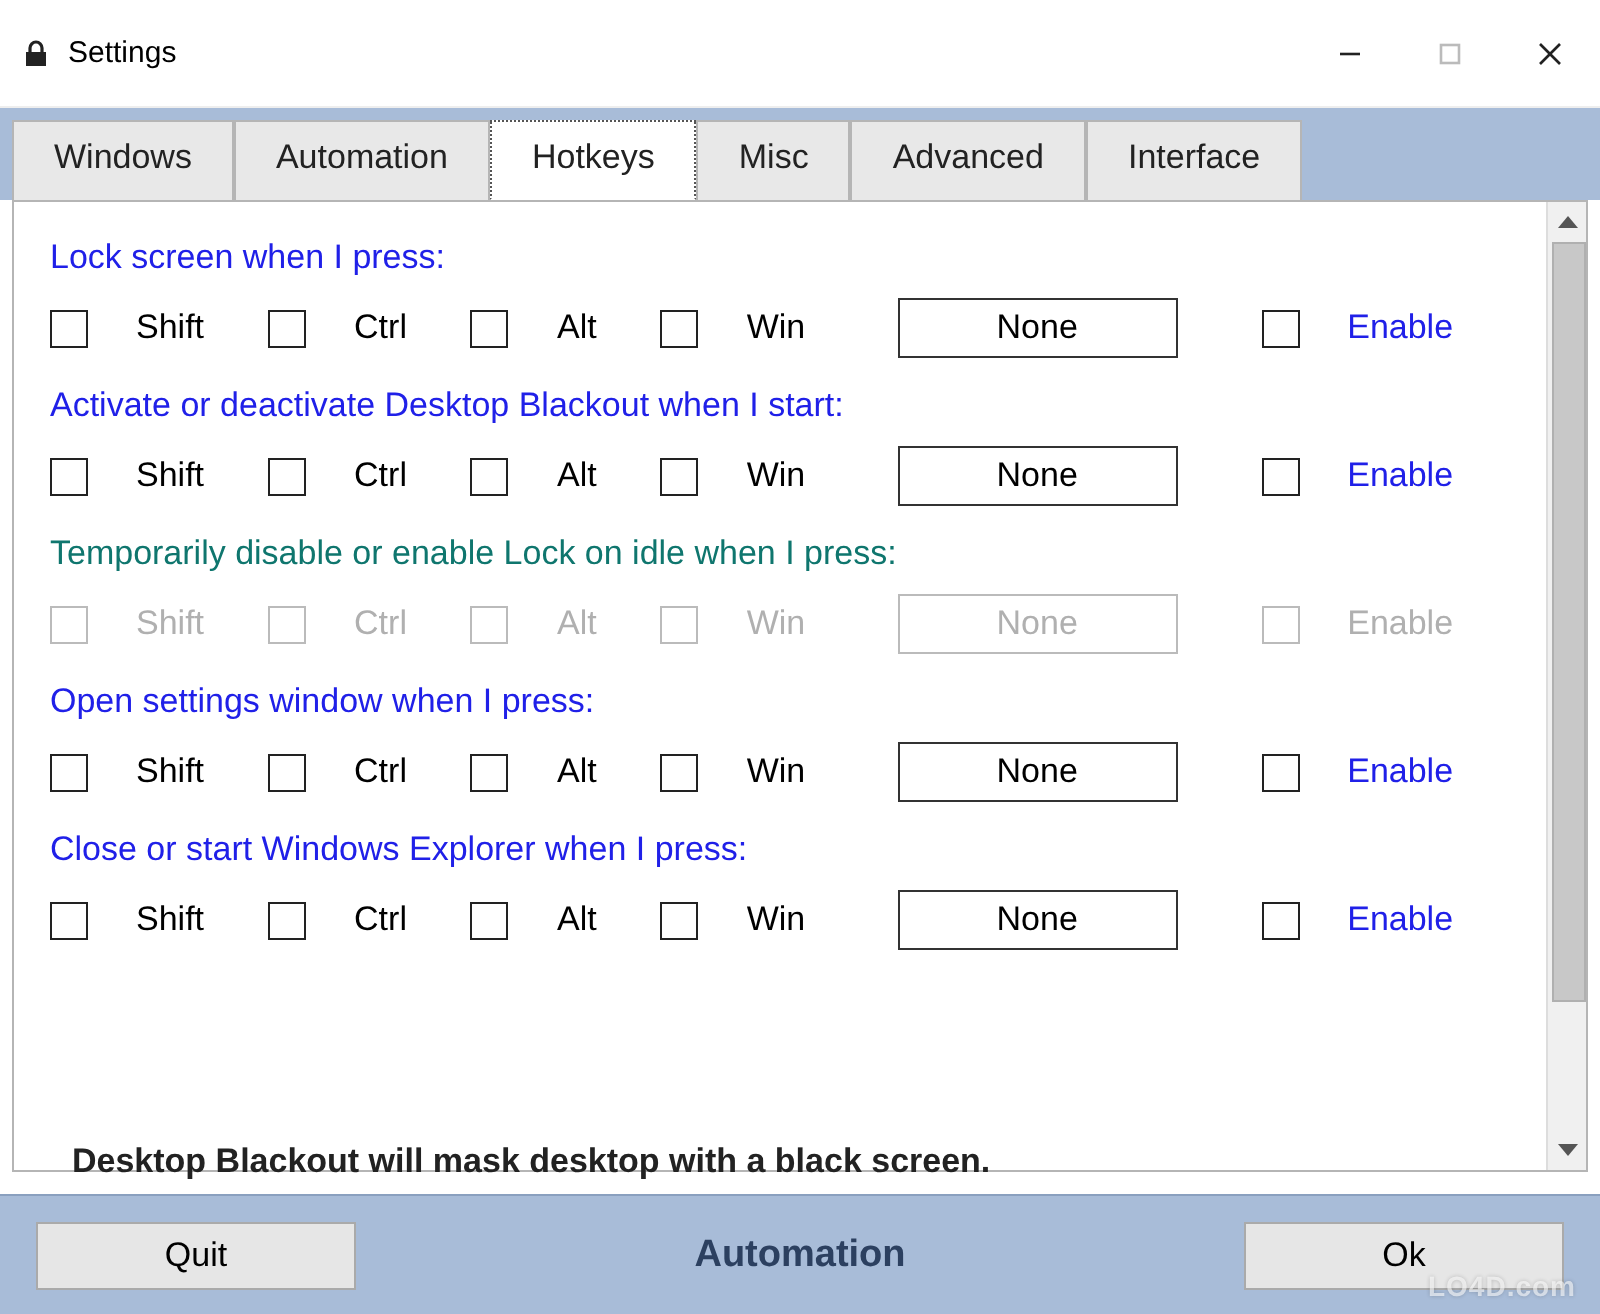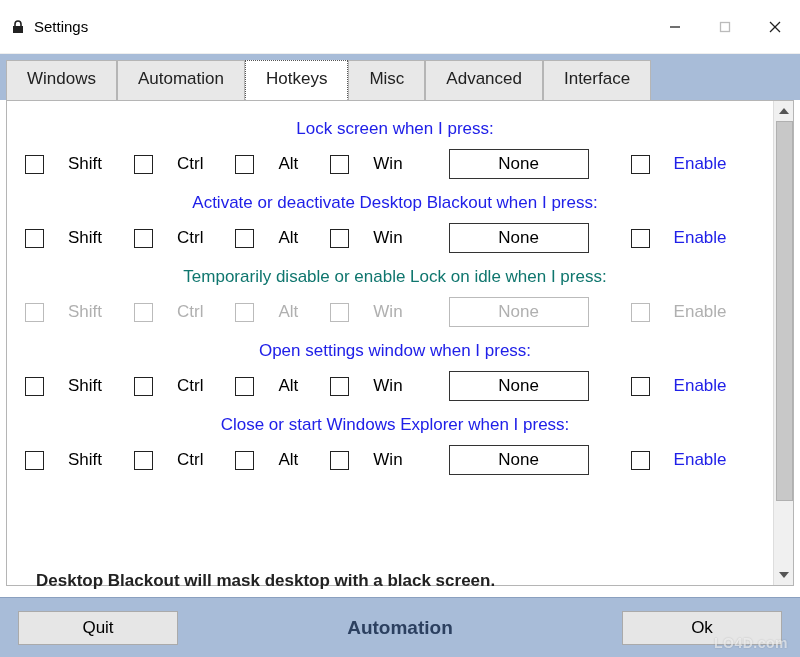--- a/index.html
+++ b/index.html
@@ -67,21 +67,20 @@
     background: #fff;
     border: 1px solid #b5b5b5;
     margin: 0 6px;
     height: 486px;
     position: relative;
   }
   .content {
     flex: 1;
     padding: 10px 8px 0 18px;
     overflow: hidden;
-    text-align: center;
   }
   .scrollbar {
     width: 20px;
     background: #f0f0f0;
     position: relative;
     border-left: 1px solid #ddd;
   }
   .scroll-arrow {
     height: 20px;
     display:flex; align-items:center; justify-content:center;
@@ -226,21 +225,21 @@
         <div class="cb"></div>
         <span class="mod">Ctrl</span>
         <div class="cb"></div>
         <span class="mod">Alt</span>
         <div class="cb"></div>
         <span class="mod">Win</span>
         <div class="keybox">None</div>
         <div class="cb"></div>
         <span class="enable-label">Enable</span>
       </div>
-      <div class="section-label">Activate or deactivate Desktop Blackout when I press:</div>
+      <div class="section-label">Activate or deactivate Desktop Blackout when I start:</div>
       <div class="row">
         <div class="cb"></div>
         <span class="mod">Shift</span>
         <div class="cb"></div>
         <span class="mod">Ctrl</span>
         <div class="cb"></div>
         <span class="mod">Alt</span>
         <div class="cb"></div>
         <span class="mod">Win</span>
         <div class="keybox">None</div>

